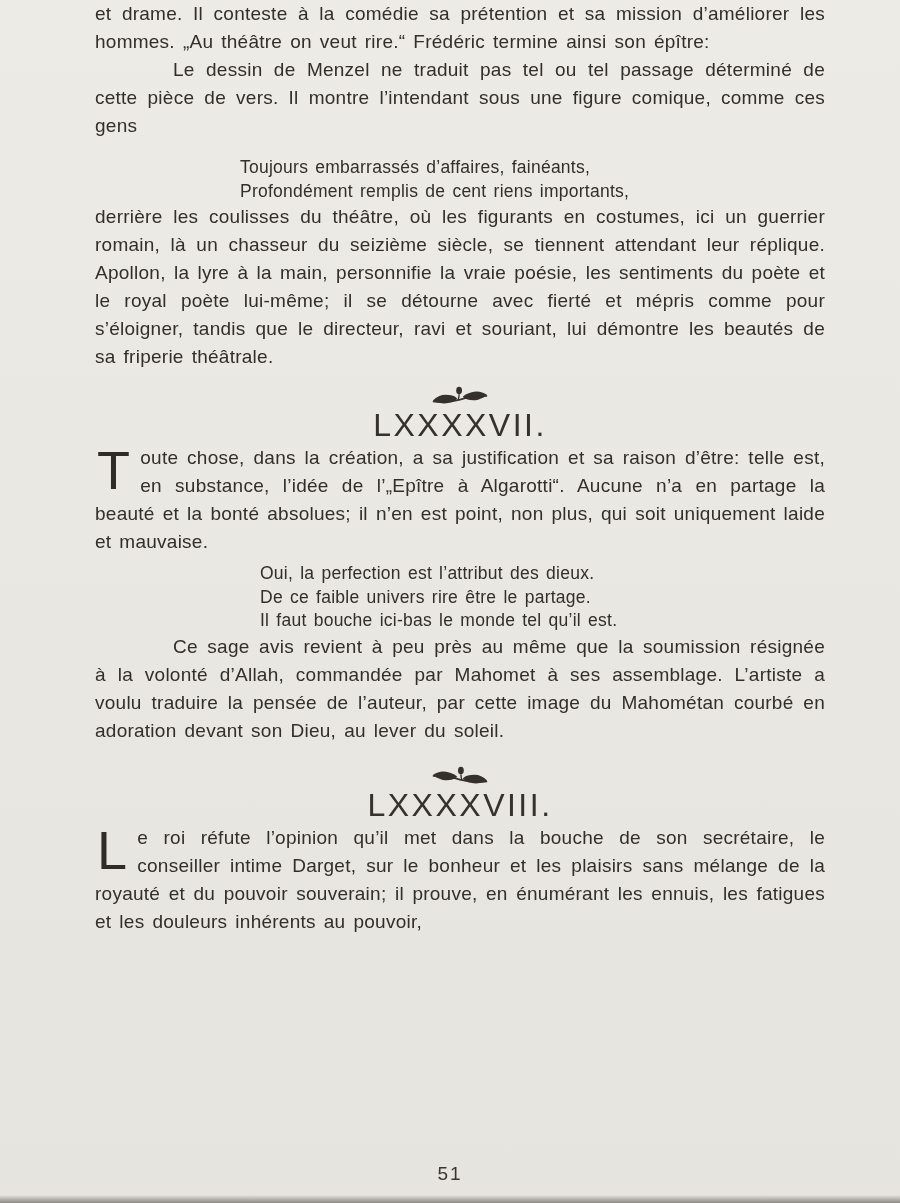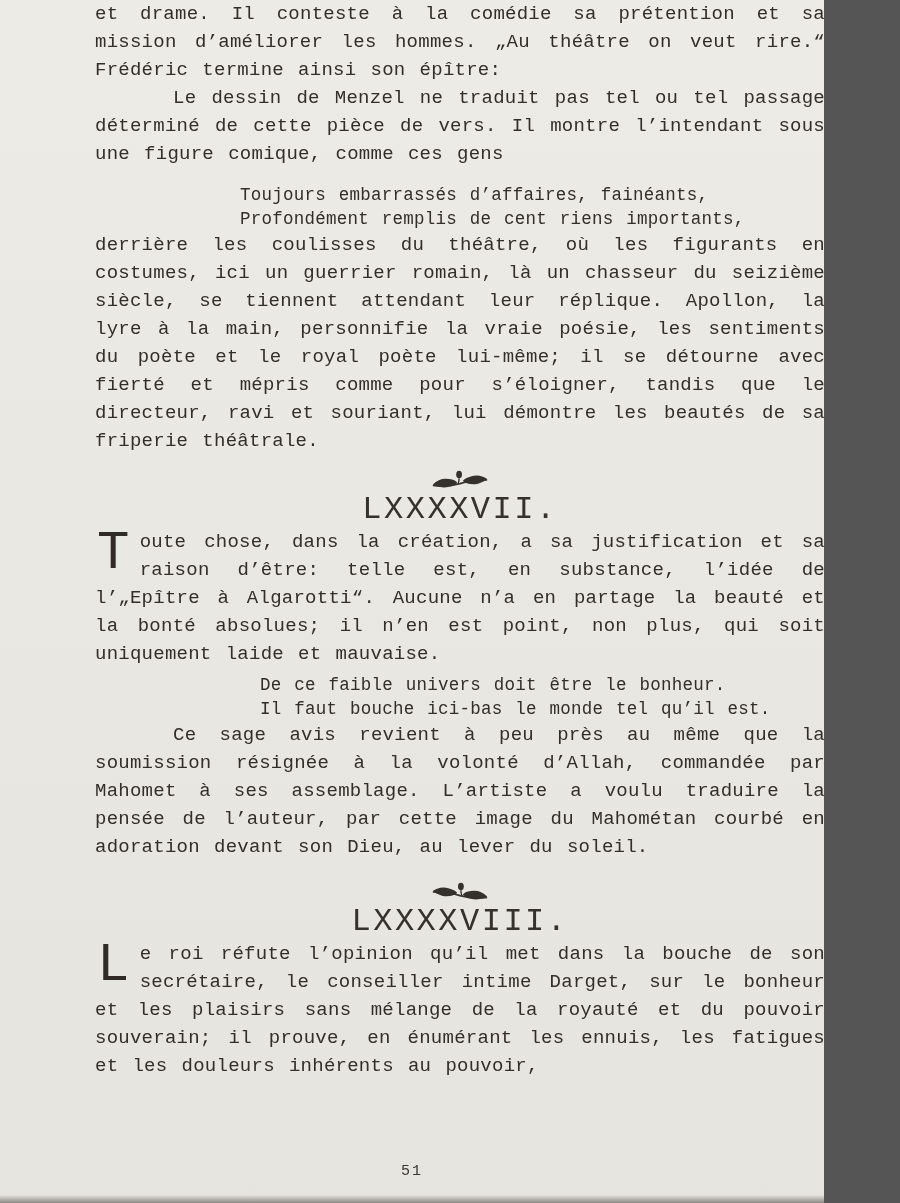--- a/index.html
+++ b/index.html
@@ -2,25 +2,25 @@
 <html><head>
 <meta charset="utf-8">
 <style>
   html, body {
     margin: 0;
     padding: 0;
     background: #555;
   }
   .page {
     position: relative;
-    width: 824px;
+    width: 900px;
     height: 1203px;
     overflow: hidden;
     background: linear-gradient(180deg, #edebe6 0%, #e9e7e2 55%, #e6e4df 100%);
-    font-family: Liberation Mono, monospace;
+    font-family: Liberation Sans, sans-serif;
   }
   .text-col {
     position: absolute;
     left: 95px;
     top: 0;
     width: 730px;
     color: #322e2a;
   }
   p.body {
     margin: 0;
@@ -76,21 +76,21 @@
     padding: 3px 10px 0 2px;
     color: #2f2b27;
   }
 
   .page-number {
     position: absolute;
     left: 0;
     width: 100%;
     top: 1163px;
     text-align: center;
-    font-size: 15px;
+    font-size: 19px;
     letter-spacing: 2px;
     color: #3a3733;
   }
   .scan-edge-bottom {
     position: absolute;
     left: 0; right: 0; bottom: 0;
     height: 8px;
     background: linear-gradient(180deg, rgba(160,157,151,0) 0%, #b4b1ab 55%, #8d8a85 100%);
   }
 </style>
@@ -124,21 +124,22 @@
       </svg>
     </div>
 
     <h2 class="section-heading h-97">LXXXXVII.</h2>
 
     <p class="body p-toute">
       <span class="dropcap">T</span><span>oute chose, dans la création, a sa justification et sa raison d’être: telle est, en substance, l’idée de l’„Epître à Algarotti“. Aucune n’a en partage la beauté et la bonté absolues; il n’en est point, non plus, qui soit uniquement laide et mauvaise.</span>
     </p>
 
     <div class="verse verse-oui">
-      <div class="vline">De ce faible univers doit être le bonheur.</div>
+      <div class="vline">Oui, la perfection est l’attribut des dieux.</div>
+      <div class="vline">De ce faible univers rire être le partage.</div>
       <div class="vline">Il faut bouche ici-bas le monde tel qu’il est.</div>
     </div>
 
     <p class="body p-sage">Ce sage avis revient à peu près au même que la soumission résignée à la volonté d’Allah, commandée par Mahomet à ses assemblage. L’artiste a voulu traduire la pensée de l’auteur, par cette image du Mahométan courbé en adoration devant son Dieu, au lever du soleil.</p>
 
     <div class="ornament orn-2">
       <svg width="58" height="22" viewBox="0 0 64 24">
         <g fill="#34302c" stroke="none">
           <path d="M2 17 Q10 9 20 11 Q27 12 29 15 Q22 21 12 20 Q5 19 2 17 Z"></path>
           <path d="M62 11 Q54 5 44 8 Q37 10 35 13 Q42 18 52 16 Q59 14 62 11 Z"></path>

